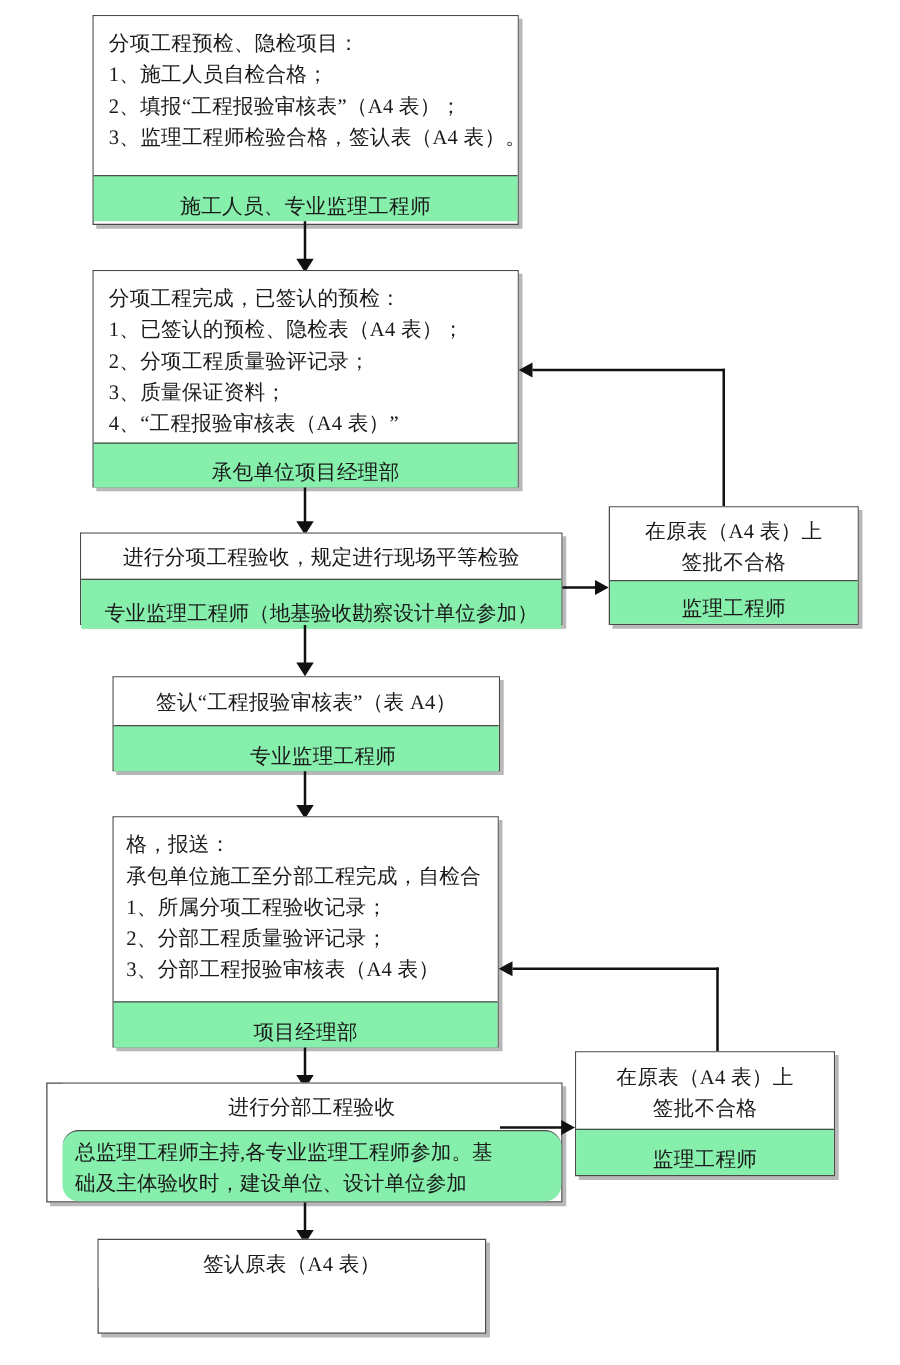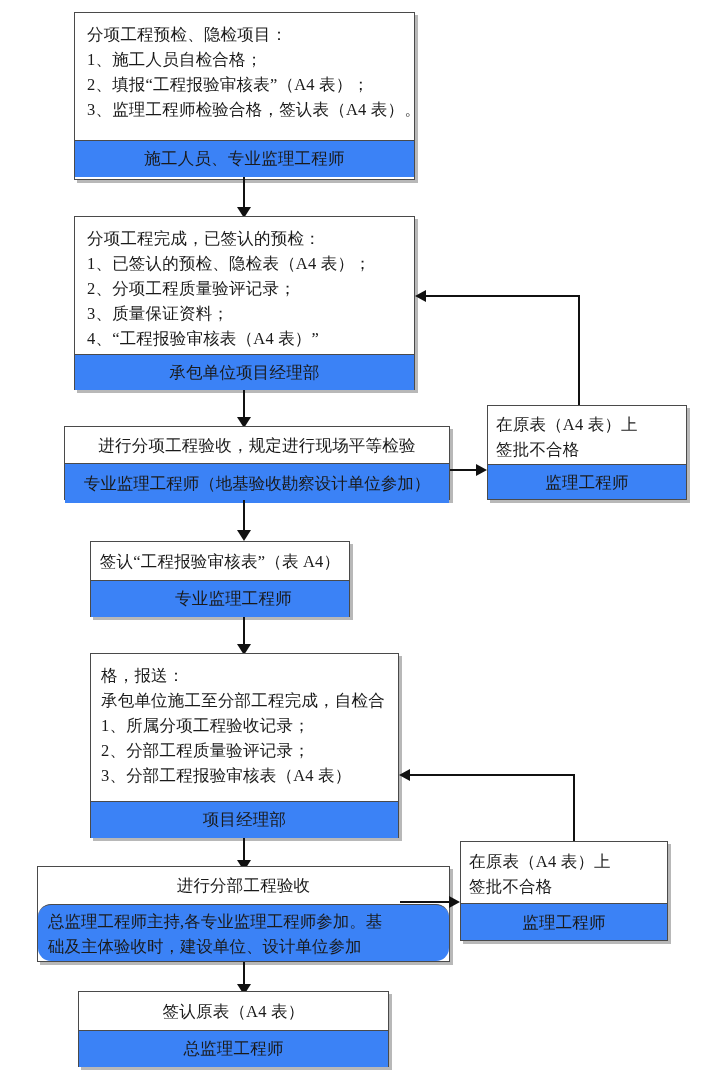--- a/index.html
+++ b/index.html
@@ -27,38 +27,38 @@
     background: #ffffff;
     box-shadow: 3px 3px 0 0 rgba(0,0,0,0.28);
   }
   .node .body {
     box-sizing: border-box;
     background: #ffffff;
     padding: 9px 12px 10px 12px;
   }
   .node .actor {
     box-sizing: border-box;
-    background: #3b82f6;
+    background: #86efac;
     border-top: 1.5px solid #4a4a4a;
     text-align: center;
     display: flex;
-    align-items: center;
+    align-items: flex-end;
     justify-content: center;
   }
 
   
   .ln {
     display: block;
     white-space: nowrap;
     font-size: 16.5px;
     line-height: 25px;
     letter-spacing: 0.2px;
   }
   .ln.tight { letter-spacing: 0px; }
-  .center { text-align: left; }
+  .center { text-align: center; }
   .actor .ln { font-size: 16.5px; }
 
   
   .body.one-line {
     display: flex;
     align-items: center;
     justify-content: center;
     padding: 0 10px;
   }
 
@@ -153,21 +153,21 @@
       <span class="ln center">签批不合格</span>
     </div>
     <div class="actor" style="height:35px;">
       <span class="ln">监理工程师</span>
     </div>
   </div>
 
   <div class="vline" style="left:243px; top:500px; height:35px;"></div>
   <div class="arrow-down" style="left:237px; top:530px;"></div>
 
-  <div class="node" style="left:90px; top:541px; width:260px; height:76px;">
+  <div class="node" style="left:90px; top:541px; width:310px; height:76px;">
     <div class="body one-line" style="height:38px;">
       <span class="ln">签认“工程报验审核表”（表 A4）</span>
     </div>
     <div class="actor" style="height:36.5px;padding-left:27px;">
       <span class="ln">专业监理工程师</span>
     </div>
   </div>
 
   <div class="vline" style="left:243px; top:617px; height:32px;"></div>
   <div class="arrow-down" style="left:237px; top:644px;"></div>
@@ -185,21 +185,21 @@
     </div>
   </div>
 
   <div class="hline" style="left:410px; top:774px; width:165px;"></div>
   <div class="arrow-left" style="left:399px; top:768.5px;"></div>
   <div class="vline" style="left:573px; top:774px; height:68px;"></div>
 
   <div class="vline" style="left:243px; top:838px; height:28px;"></div>
   <div class="arrow-down" style="left:237px; top:860px;"></div>
 
-  <div class="node" style="left:37px; top:866px; width:413px; height:96px;">
+  <div class="node" style="left:37px; top:866px; width:413px; height:96px;padding-left:12px;">
     <div class="body one-line" style="height:37px;">
       <span class="ln">进行分部工程验收</span>
     </div>
     <div class="actor" style="height:57px; display:block; padding:4px 10px 0 10px; text-align:left;border-radius:13px;">
       <span class="ln tight">总监理工程师主持,各专业监理工程师参加。基</span>
       <span class="ln tight">础及主体验收时，建设单位、设计单位参加</span>
     </div>
   </div>
 
   <div class="hline" style="left:450px; top:901px; width:0px;"></div>
@@ -217,18 +217,15 @@
     </div>
   </div>
 
   <div class="vline" style="left:243px; top:962px; height:28px;"></div>
   <div class="arrow-down" style="left:237px; top:984px;"></div>
 
   <div class="node" style="left:78px; top:991px; width:311px; height:76px;">
     <div class="body one-line" style="height:38px;">
       <span class="ln">签认原表（A4 表）</span>
     </div>
-    <div class="actor" style="height:36.5px;">
-      <span class="ln">总监理工程师</span>
-    </div>
   </div>
 
 </div>
 
 </body></html>

